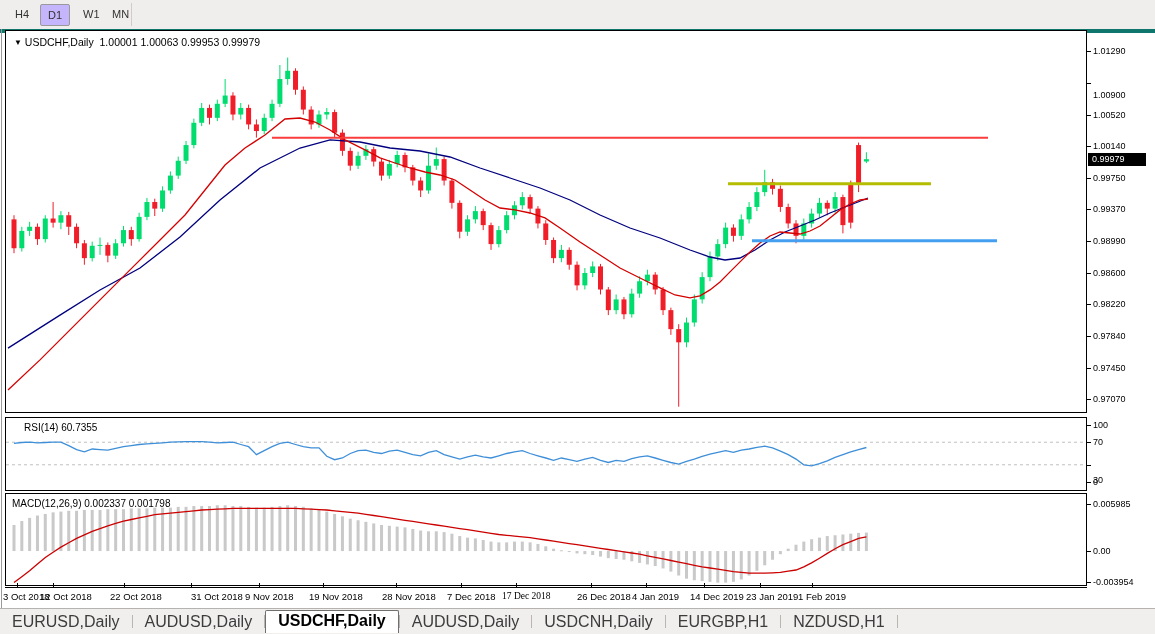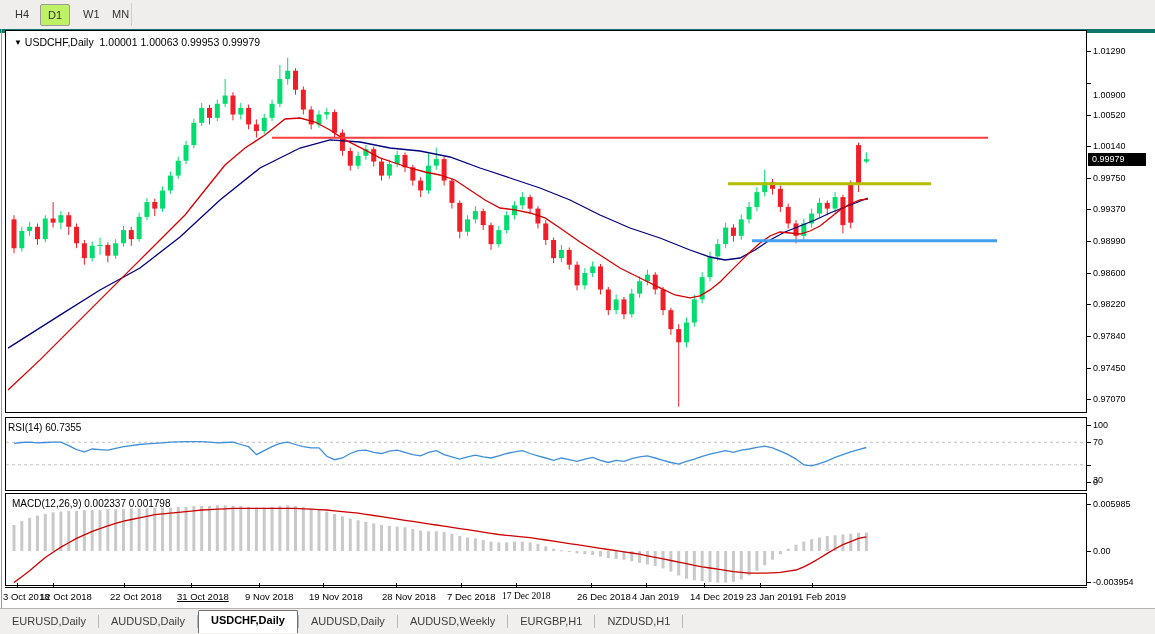--- a/index.html
+++ b/index.html
@@ -3,21 +3,21 @@
 <meta charset="utf-8">
 <style>
   html,body{margin:0;padding:0;background:#ffffff;}
   body{width:1155px;height:634px;position:relative;overflow:hidden;
        font-family:"Liberation Sans","DejaVu Sans",sans-serif;-webkit-font-smoothing:none;}
   .abs{position:absolute;}
   
   #toolbar{left:0;top:0;width:1155px;height:29px;background:#f0eeec;border-bottom:4px solid #0f766e;}
   .tf-btn{position:absolute;top:4px;height:20px;line-height:20px;padding:0 7px;font-size:11px;color:#333;
           text-align:center;cursor:default;}
-  .tf-btn.active{background:#bef264;border:1px solid #9a9a9a;border-radius:2px;}
+  .tf-btn.active{background:#c4b5fd;border:1px solid #9a9a9a;border-radius:2px;}
   .tf-sep{position:absolute;top:3px;left:131px;width:1px;height:23px;background:#cfcccb;}
   
   #left-edge{left:1px;top:29px;width:1px;height:580px;background:#9a9a9a;}
   
   .panel{position:absolute;left:5px;width:1082px;background:#ffffff;border:1px solid #000000;box-sizing:border-box;}
   #price-panel{top:30px;height:383px;}
   #rsi-panel{top:417px;height:74px;}
   #macd-panel{top:493px;height:93px;}
   .panel-label{position:absolute;font-size:10px;color:#000;white-space:pre;}
   #price-title{left:14px;top:36px;font-size:10.5px;}
@@ -26,21 +26,21 @@
   .y-label{position:absolute;left:1093px;font-size:9px;color:#000;line-height:9px;}
   .y-tick{position:absolute;left:1087px;width:4px;height:1px;background:#000;}
   #cur-price-tag{position:absolute;left:1088px;width:58px;height:13px;background:#000;color:#fff;
                  font-size:9px;line-height:13px;padding-left:4px;box-sizing:border-box;}
   
   #x-axis-line{left:5px;top:587px;width:1082px;height:1px;background:#000;}
   .x-tick{position:absolute;top:583px;width:1px;height:4px;background:#000;}
   .x-label{position:absolute;top:591px;font-size:9.5px;color:#000;white-space:nowrap;}
   
   #tabbar{left:0;top:608px;width:1155px;height:26px;background:#f0efee;border-top:1px solid #b5b2af;}
-  .tab{float:left;height:19px;line-height:19px;margin-top:3px;padding:0 12px;font-size:11px;color:#3c3c3c;position:relative;}
+  .tab{float:left;height:19px;line-height:19px;margin-top:3px;padding:0 12px;font-size:16px;color:#3c3c3c;position:relative;}
   .tab-sep{float:left;margin-top:6px;width:1px;height:13px;background:#b8b5b2;}
   .tab.active{background:#ffffff;border:1px solid #6f6f6f;border-bottom:none;color:#000;font-weight:bold;
               height:22px;margin-top:1px;border-radius:2px 2px 0 0;}
   svg{position:absolute;left:6px;overflow:visible;}
 </style>
 </head>
 <body>
 
 <div id="toolbar" class="abs">
     <div class="tf-btn" style="left: 8px;">H4</div>
@@ -49,21 +49,21 @@
     <div class="tf-btn" style="left: 105px;">MN</div>
     <div class="tf-sep"></div>
   </div>
 <div id="left-edge" class="abs"></div>
 
 <div id="price-panel" class="panel"></div>
 <div id="rsi-panel" class="panel"></div>
 <div id="macd-panel" class="panel"></div>
 
 <div id="price-title" class="abs panel-label"><span class="tri">▼</span> <span>USDCHF,Daily</span>&nbsp; <span>1.00001 1.00063 0.99953 0.99979</span></div>
-<div class="abs panel-label" style="left:8px;top:422px;"><span>RSI(14)</span> <span>60.7355</span></div>
+<div class="abs panel-label" style="left:24px;top:422px;"><span>RSI(14)</span> <span>60.7355</span></div>
 <div class="abs panel-label" style="left:12px;top:498px;"><span>MACD(12,26,9)</span> <span>0.002337 0.001798</span></div>
 
 <svg id="price-svg" width="1080" height="380" style="top: 31px;">
     <line x1="8" y1="184.22241529105145" x2="8" y2="222.18940052128644" stroke="#f01e28" stroke-width="1"></line>
     <rect x="5.5" y="188.34926151172866" width="5" height="28.88792354474421" fill="#f01e28"></rect>
     <line x1="15.82" y1="195.77758470894855" x2="15.82" y2="220.53866203301462" stroke="#00dc6e" stroke-width="1"></line>
     <rect x="13.32" y="199.90443092962673" width="5" height="17.33275412684614" fill="#00dc6e"></rect>
     <line x1="23.64" y1="190.82536924413589" x2="23.64" y2="204.8566463944394" stroke="#00dc6e" stroke-width="1"></line>
     <rect x="21.14" y="195.77758470894855" width="5" height="4.126846220678175" fill="#00dc6e"></rect>
     <line x1="31.46" y1="192.4761077324068" x2="31.46" y2="213.9357080799311" stroke="#f01e28" stroke-width="1"></line>
@@ -453,21 +453,21 @@
 
 <div id="x-axis-line" class="abs"></div>
 <div id="x-axis">
     <div class="x-tick" style="left: 17px;"></div>
     <div class="x-label" style="left: 3px;">3 Oct 2018</div>
     <div class="x-tick" style="left: 53px;"></div>
     <div class="x-label" style="left: 40px;">12 Oct 2018</div>
     <div class="x-tick" style="left: 124px;"></div>
     <div class="x-label" style="left: 110px;">22 Oct 2018</div>
     <div class="x-tick" style="left: 191px;"></div>
-    <div class="x-label" style="left: 177px; text-decoration: underline;">31 Oct 2018</div>
+    <div class="x-label" style="left: 191px;">31 Oct 2018</div>
     <div class="x-tick" style="left: 259px;"></div>
     <div class="x-label" style="left: 245px;">9 Nov 2018</div>
     <div class="x-tick" style="left: 323px;"></div>
     <div class="x-label" style="left: 309px;">19 Nov 2018</div>
     <div class="x-tick" style="left: 396px;"></div>
     <div class="x-label" style="left: 382px;">28 Nov 2018</div>
     <div class="x-tick" style="left: 461px;"></div>
     <div class="x-label" style="left: 447px;">7 Dec 2018</div>
     <div class="x-tick" style="left: 516px;"></div>
     <div class="x-label" style="left: 502px; font-family: Liberation Serif, serif;">17 Dec 2018</div>
@@ -485,19 +485,19 @@
 
 <div id="tabbar" class="abs">
     <div class="tab">EURUSD,Daily</div>
     <div class="tab-sep"></div>
     <div class="tab">AUDUSD,Daily</div>
     <div class="tab-sep"></div>
     <div class="tab active">USDCHF,Daily</div>
     <div class="tab-sep"></div>
     <div class="tab">AUDUSD,Daily</div>
     <div class="tab-sep"></div>
-    <div class="tab">AUDUSD,Weekly</div>
+    <div class="tab">USDCNH,Daily</div>
     <div class="tab-sep"></div>
     <div class="tab">EURGBP,H1</div>
     <div class="tab-sep"></div>
     <div class="tab">NZDUSD,H1</div>
     <div class="tab-sep"></div>
   </div>
 
 </body></html>

